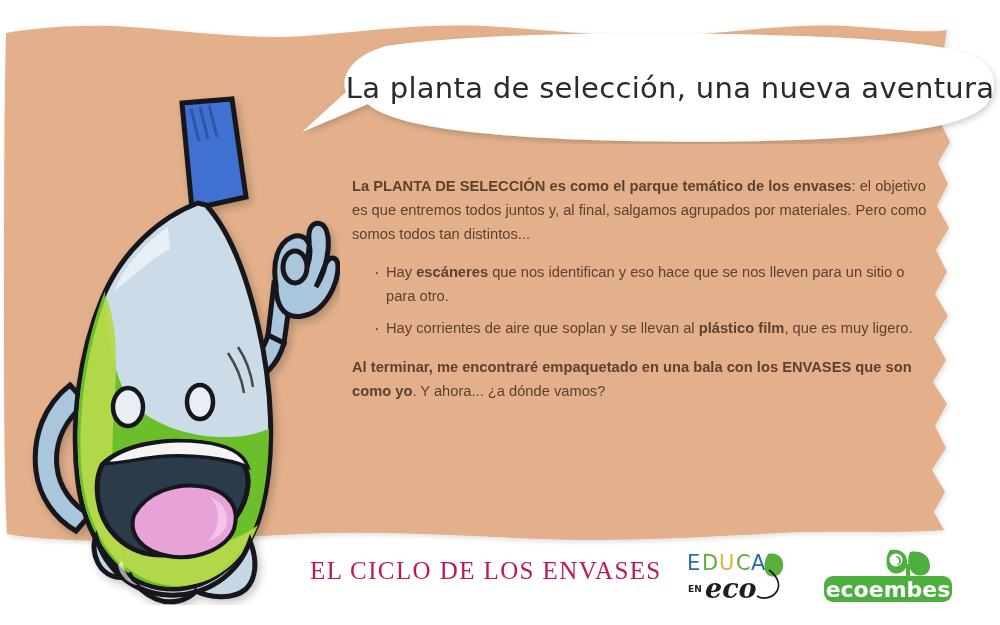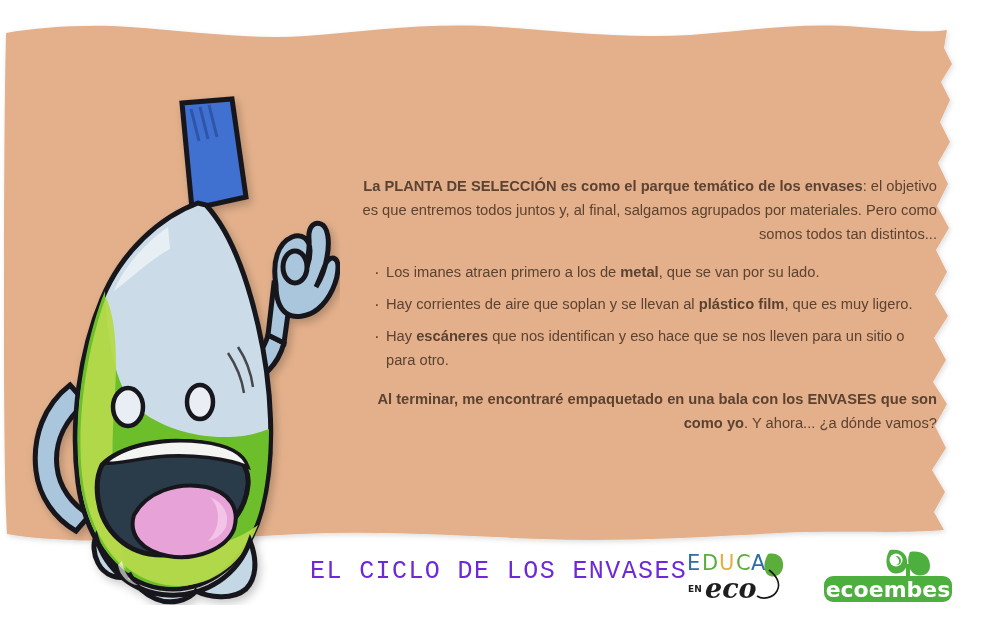--- a/index.html
+++ b/index.html
@@ -62,21 +62,21 @@
   
   #body-copy {
     position: absolute;
     left: 352px;
     top: 175px;
     width: 585px;
     color: #5c4231;
     font-size: 14.7px;
     line-height: 1.62;
   }
-  #body-copy p { margin: 0 0 15px 0; text-align: right; }
+  #body-copy p { margin: 0 0 15px 0; }
   #body-copy p:last-child { margin-bottom: 16px; }
   #body-copy b, #body-copy strong { font-weight: bold; }
   ul.bullets {
     list-style: none;
     margin: 0 0 15px 0;
     padding: 0 0 0 22px;
   }
   ul.bullets li {
     position: relative;
     padding-left: 12px;
@@ -91,24 +91,24 @@
     font-size: 17px;
     line-height: 1.5;
     color: #5c4231;
   }
 
   
   #footer-title {
     position: absolute;
     left: 310px;
     top: 557px;
-    font-family: Liberation Mono, monospace;
+    font-family: Liberation Serif, serif;
     font-size: 25px;
     letter-spacing: 1.4px;
-    color: #6d28d9;
+    color: #be185d;
     white-space: nowrap;
   }
   #logo-educa {
     position: absolute;
     left: 683px;
     top: 548px;
     width: 106px;
     height: 58px;
   }
   #logo-ecoembes {
@@ -249,30 +249,46 @@
                C 248,476 246,494 236,504
                C 222,516 198,512 186,506
                C 178,516 160,520 146,514
                C 132,508 124,498 120,490
                C 108,496 94,490 88,478
                C 83,468 83,458 86,452 Z"></path>
       <path fill="#FFFFFF" opacity="0.6" d="M 112,476 C 114,488 120,496 128,500 C 120,500 110,492 108,480 Z"></path>
     </g>
   </svg>
 
+  <div id="speech-bubble">
+    <svg viewBox="0 0 700 112" width="700" height="112" xmlns="http://www.w3.org/2000/svg">
+      <g filter="url(#bubbleShadow)">
+        <path fill="#FFFFFF" d="M 86,14
+                 C 180,1 330,0 430,2
+                 C 530,4 630,8 668,22
+                 C 694,32 700,52 688,70
+                 C 674,90 620,102 520,107
+                 C 410,112 270,110 180,101
+                 C 120,95 82,85 68,72
+                 L 2,100
+                 L 46,60
+                 C 40,46 50,24 86,14 Z"></path>
+      </g>
+    </svg>
+    <div class="bubble-title">La planta de selección, una nueva aventura</div>
+  </div>
 
   <div id="body-copy">
 
     <p><b>La PLANTA DE SELECCIÓN es como el parque temático de los envases</b><span>: el objetivo es que entremos todos juntos y, al final, salgamos agrupados por materiales. Pero como somos todos tan distintos...</span></p>
 
 
     <ul class="bullets">
-      <li><span>Los imanes atraen primero a los de </span><b>metal</b><span>, que se van por su lado.</span></li>
+      <li><span>Hay </span><b>escáneres</b><span> que nos identifican y eso hace que se nos lleven para un sitio o para otro.</span></li>
       <li><span>Hay corrientes de aire que soplan y se llevan al </span><b>plástico film</b><span>, que es muy ligero.</span></li>
-      <li><span>Hay </span><b>escáneres</b><span> que nos identifican y eso hace que se nos lleven para un sitio o para otro.</span></li>
     </ul>
 
     <p><b>Al terminar, me encontraré empaquetado en una bala con los ENVASES que son como yo</b><span>. Y ahora... ¿a dónde vamos?</span></p>
   </div>
 
   <div id="footer-title">EL CICLO DE LOS ENVASES</div>
 
   <svg id="logo-educa" viewBox="0 0 106 58" xmlns="http://www.w3.org/2000/svg">
     <text x="4" y="22" font-family="DejaVu Sans, sans-serif" font-size="21" fill="#2E6DA4">E</text>
     <text x="19" y="22" font-family="DejaVu Sans, sans-serif" font-size="21" fill="#5BAE3C">D</text>

